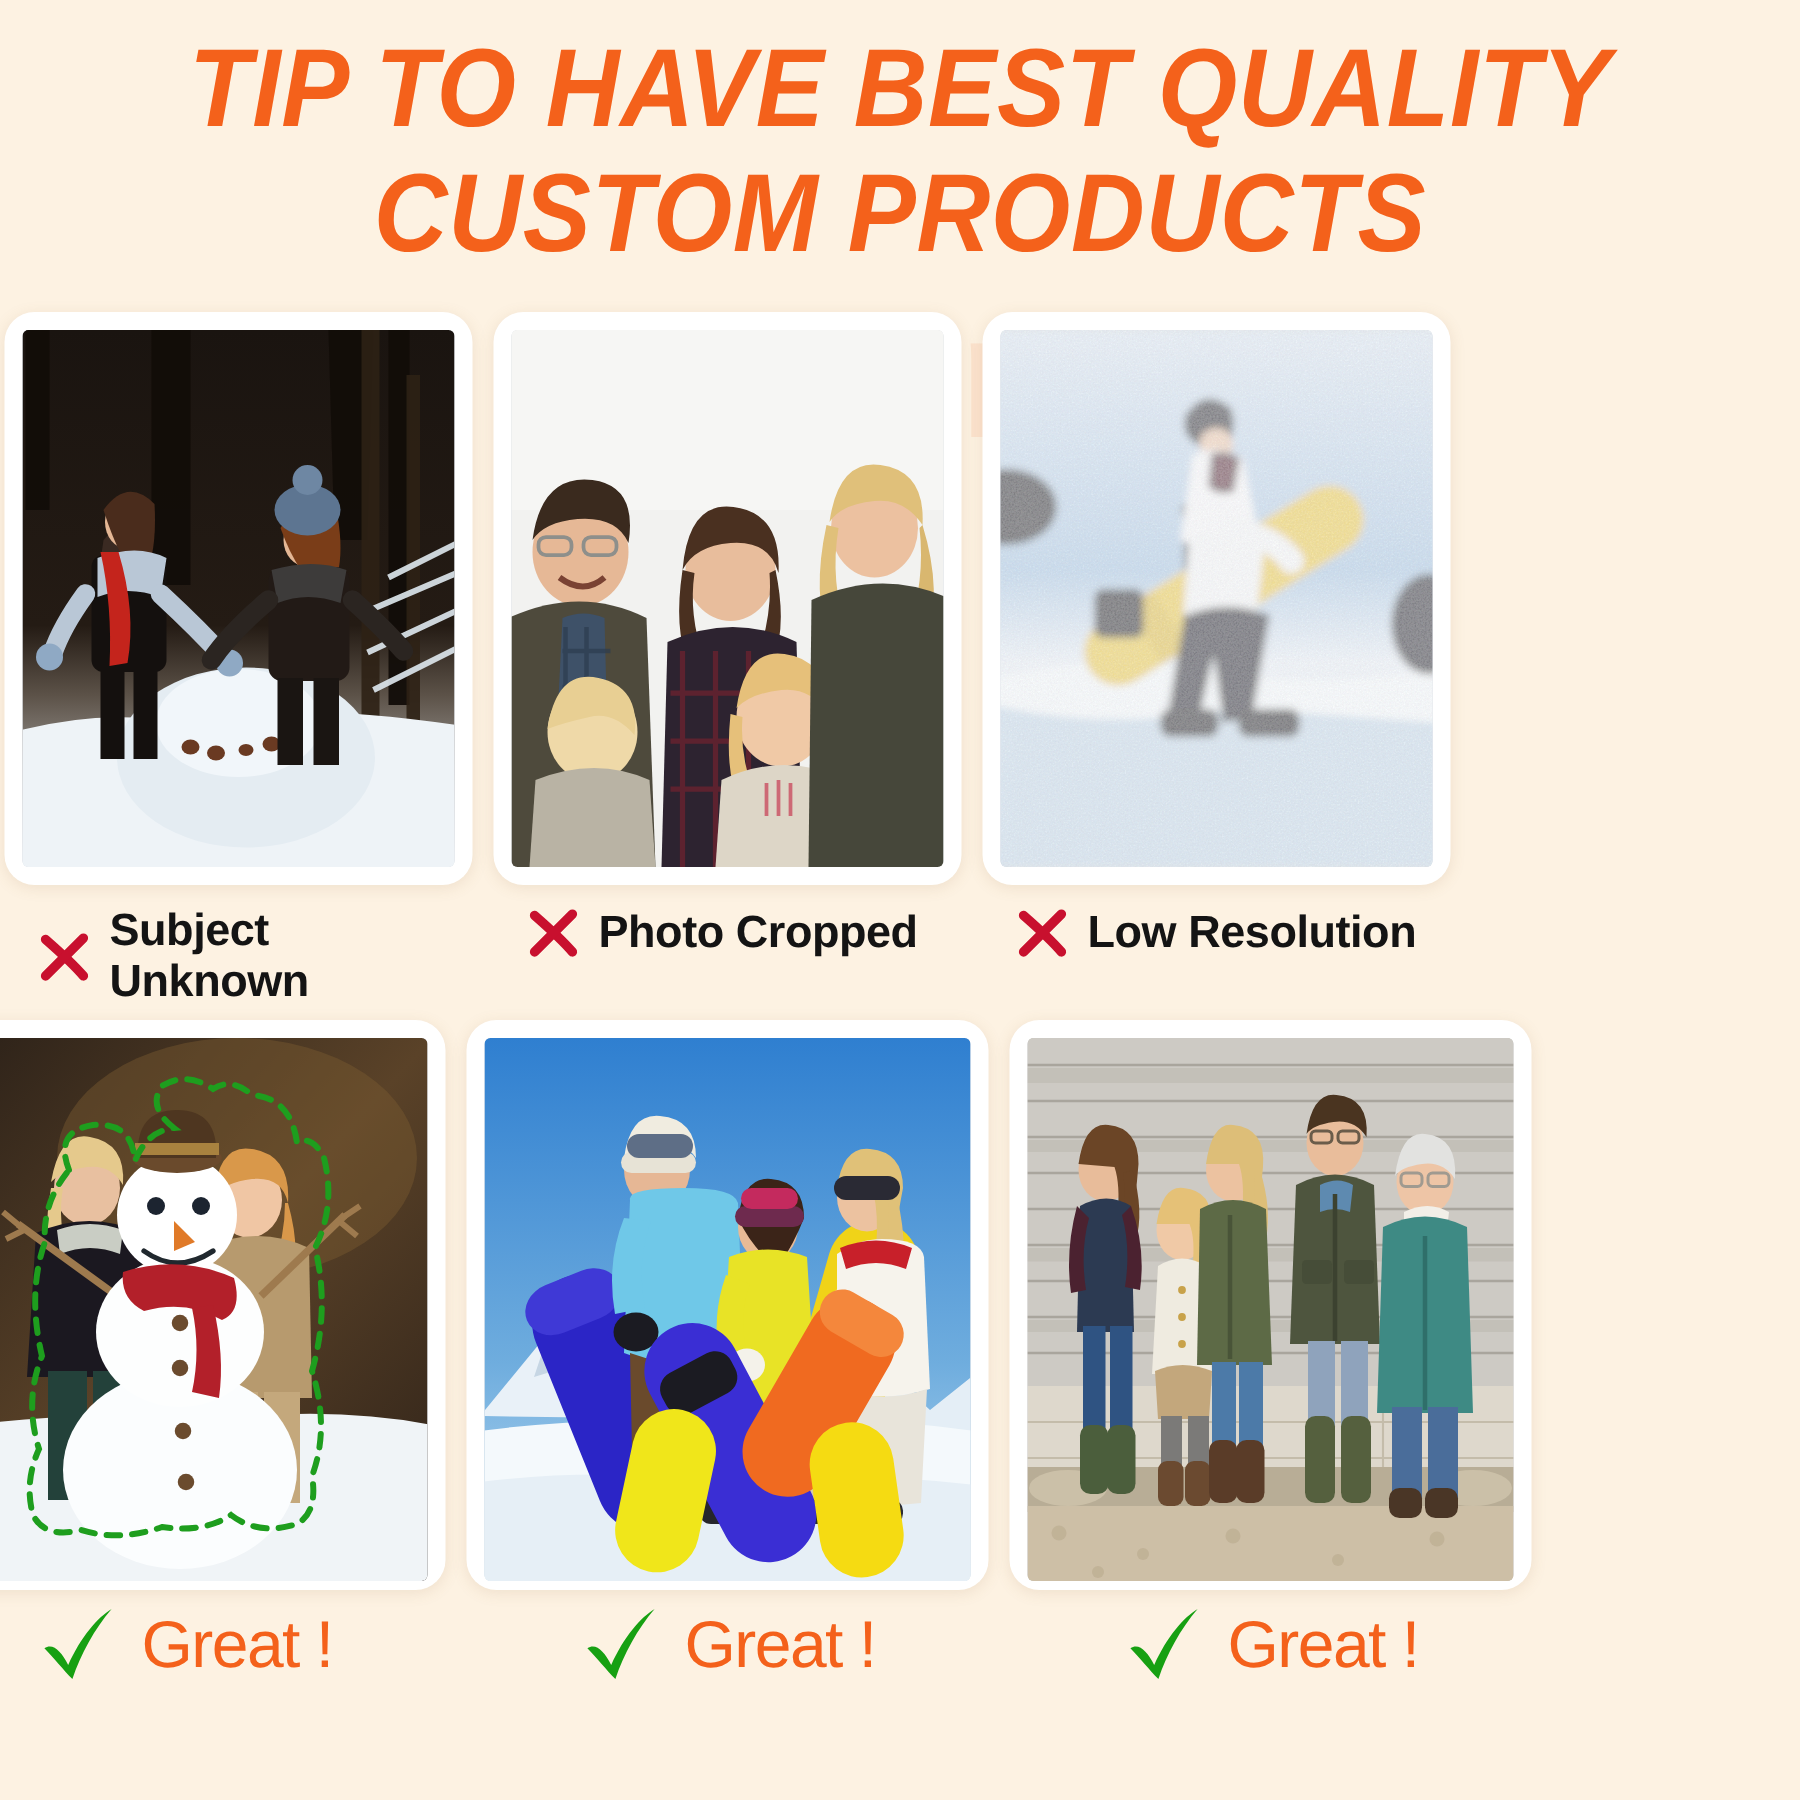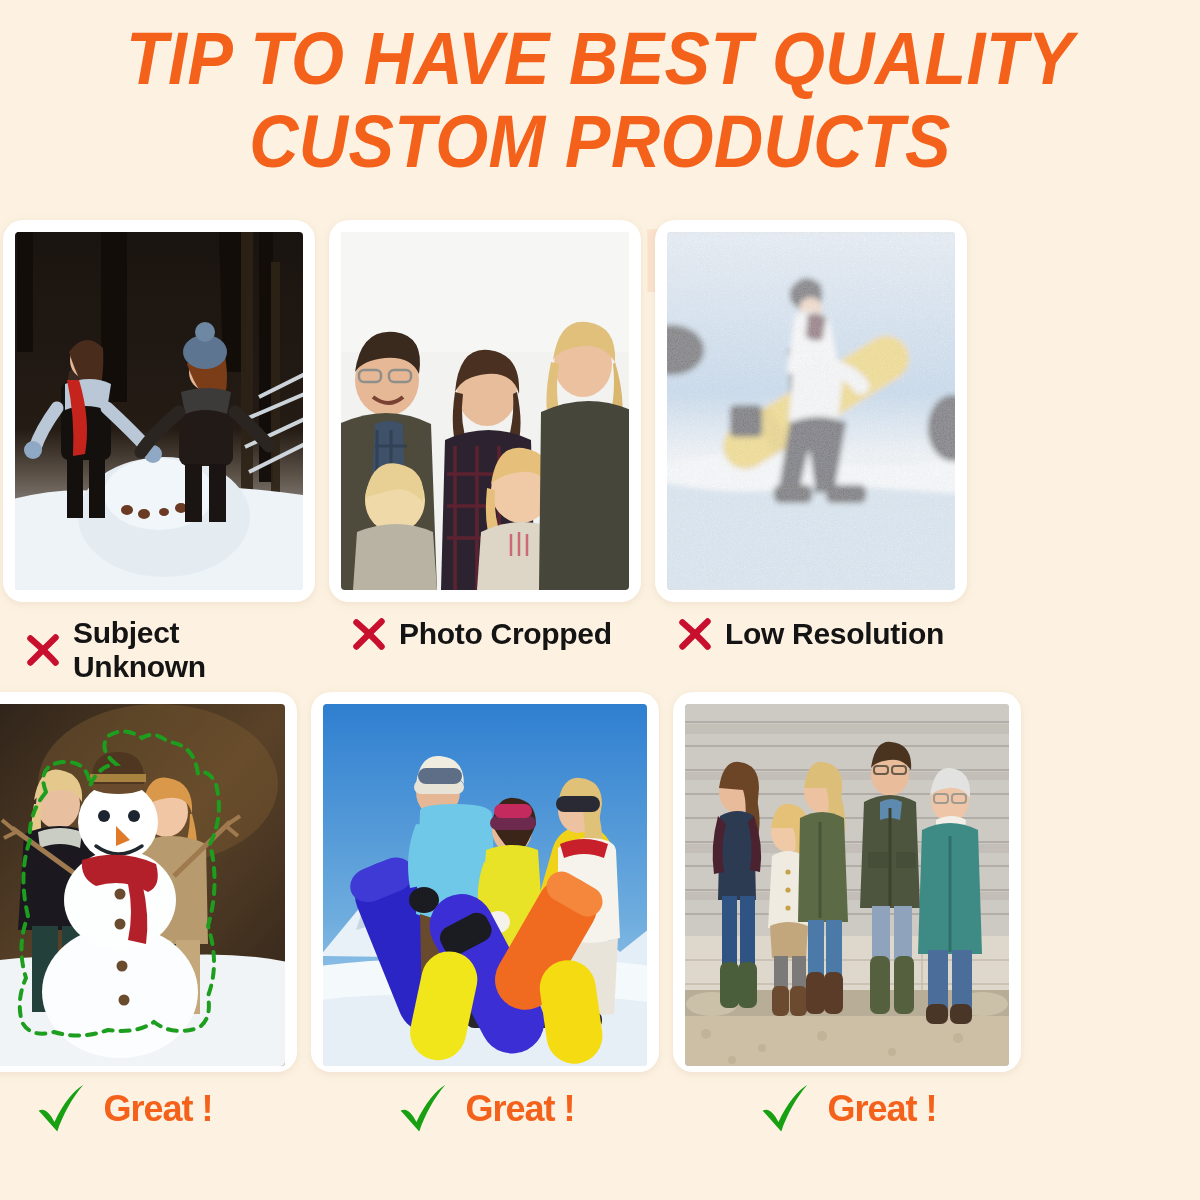--- a/index.html
+++ b/index.html
@@ -40,21 +40,21 @@
     line-height:1.12;
     letter-spacing:0.5px;
     transform:scaleX(0.92);
     z-index:3;
   }
   .title .ln{display:block;white-space:nowrap;}
 
   
   .grid{
     position:absolute;
-    top:220px;left:0;width:956px;
+    top:208px;left:0;width:956px;
     z-index:2;
   }
   .row{display:flex;justify-content:center;}
   .row-top{gap:14px;margin-left:14px;}
   .row-bottom{gap:14px;margin-left:14px;margin-top:8px;}
 
   .cell{width:380px;}
 
   
   .card{
@@ -93,22 +93,22 @@
 
   
   .good-label{
     display:flex;align-items:center;justify-content:center;
     gap:14px;
     height:74px;
   }
   .check{width:56px;height:56px;flex:0 0 56px;}
   .great-text{
     color:#F4611B;
-    font-size:36px;
-    font-weight:bold;
+    font-size:44px;
+    font-weight:normal;
     letter-spacing:-1px;
     line-height:1;
   }
 </style>
 </head>
 <body>
 
 <div class="watermark">macorner</div>
 
 <div class="title">

